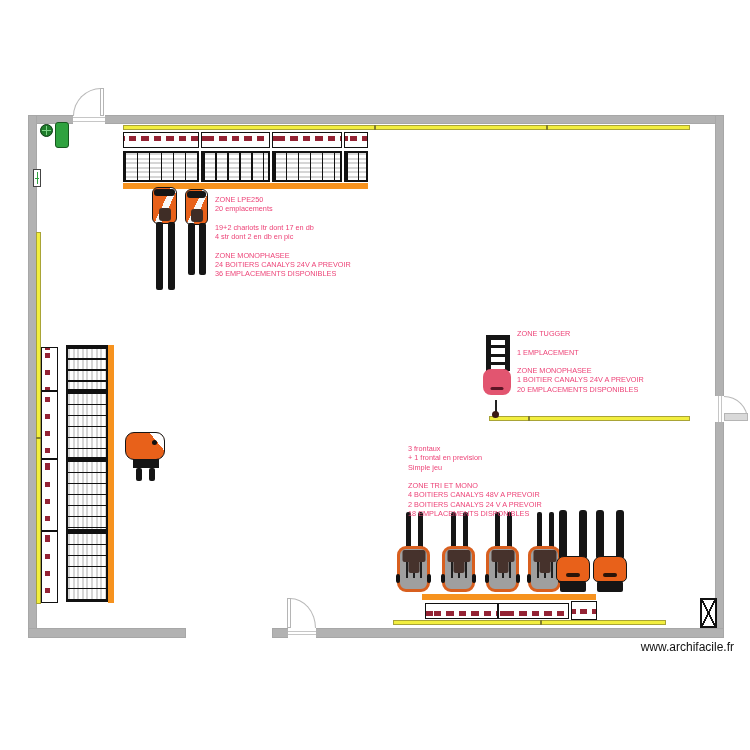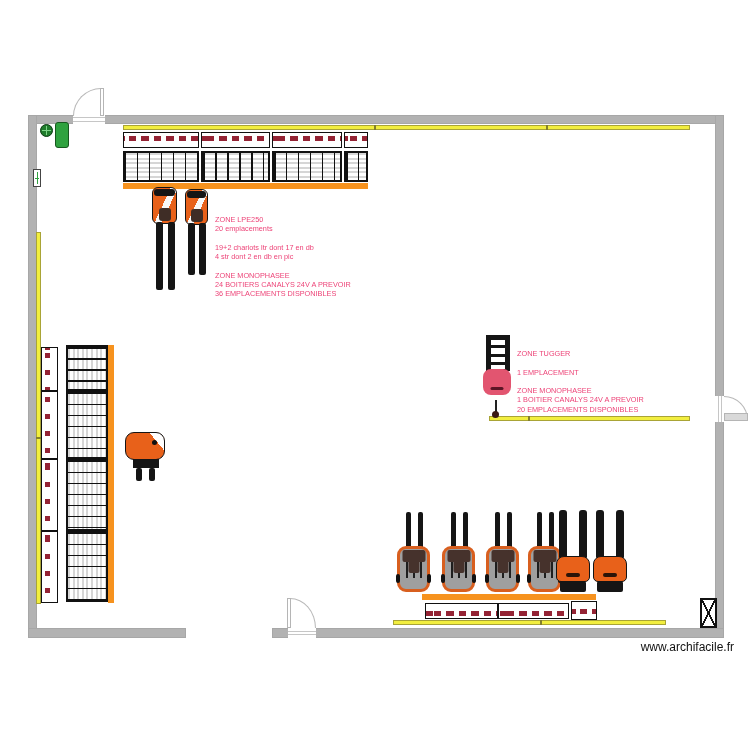--- a/index.html
+++ b/index.html
@@ -79,21 +79,21 @@
   .eq-circle::after { content:""; position:absolute; top:1px; bottom:1px; left:50%; width:1.5px; margin-left:-0.75px; background:#7ed488; }
   .eq-cab { position:absolute; background:#2fa23f; border:1px solid #17581f; border-radius:3px; }
   .wall-panel { position:absolute; background:#fff; border:1px solid #444; }
   .wall-panel::before { content:""; position:absolute; left:1px; right:1px; top:50%; height:1px; background:#2fa23f; }
   .wall-panel::after { content:""; position:absolute; top:2px; bottom:2px; left:50%; width:1px; background:#2fa23f; }
   
   .xbox { position:absolute; background-color:#fff; border:2px solid #111;
     background-image:linear-gradient(to bottom right,rgba(0,0,0,0) calc(50% - 1px),#111 calc(50% - 1px) calc(50% + 1px),rgba(0,0,0,0) calc(50% + 1px)),
                      linear-gradient(to top right,rgba(0,0,0,0) calc(50% - 1px),#111 calc(50% - 1px) calc(50% + 1px),rgba(0,0,0,0) calc(50% + 1px)); }
   
-  .ann { position:absolute; color:#ed4478; font-size:7.3px; line-height:9.3px; white-space:pre-wrap; width:210px;margin-top:20px; }
+  .ann { position:absolute; color:#ed4478; font-size:7.3px; line-height:9.3px; white-space:pre-wrap; width:210px; }
   .watermark { position:absolute; left:608px; top:640px; width:126px; text-align:right; color:#111; font-size:12px; }
 </style>
 </head>
 <body>
 
 <div id="canvas">
 
   <div class="wall" style="left:28px;top:115px;width:696px;height:9px"></div>
   <div class="wall" style="left:28px;top:115px;width:9px;height:523px"></div>
   <div class="wall" style="left:715px;top:115px;width:9px;height:523px"></div>
@@ -229,16 +229,24 @@
 ZONE MONOPHASEE
 24 BOITIERS CANALYS 24V A PREVOIR
 36 EMPLACEMENTS DISPONIBLES</div>
   <div class="ann" style="left:517px;top:329px">ZONE TUGGER
 
 1 EMPLACEMENT
 
 ZONE MONOPHASEE
 1 BOITIER CANALYS 24V A PREVOIR
 20 EMPLACEMENTS DISPONIBLES</div>
+  <div class="ann" style="left:408px;top:444px">3 frontaux
++ 1 frontal en prevision
+Simple jeu
+
+ZONE TRI ET MONO
+4 BOITIERS CANALYS 48V A PREVOIR
+2 BOITIERS CANALYS 24 V A PREVOIR
+18 EMPLACEMENTS DISPONIBLES</div>
 
   <div class="watermark">www.archifacile.fr</div>
 
 </div>
 
 </body></html>

